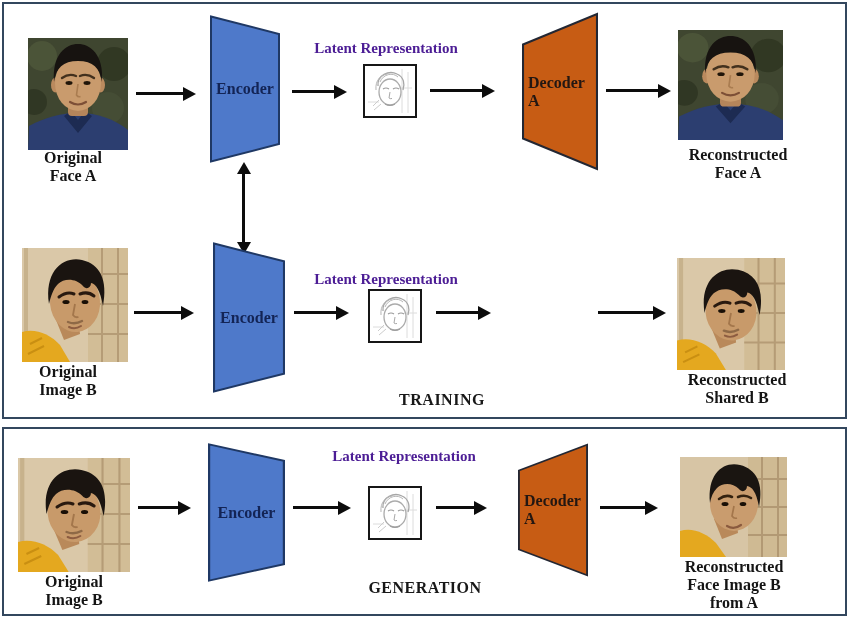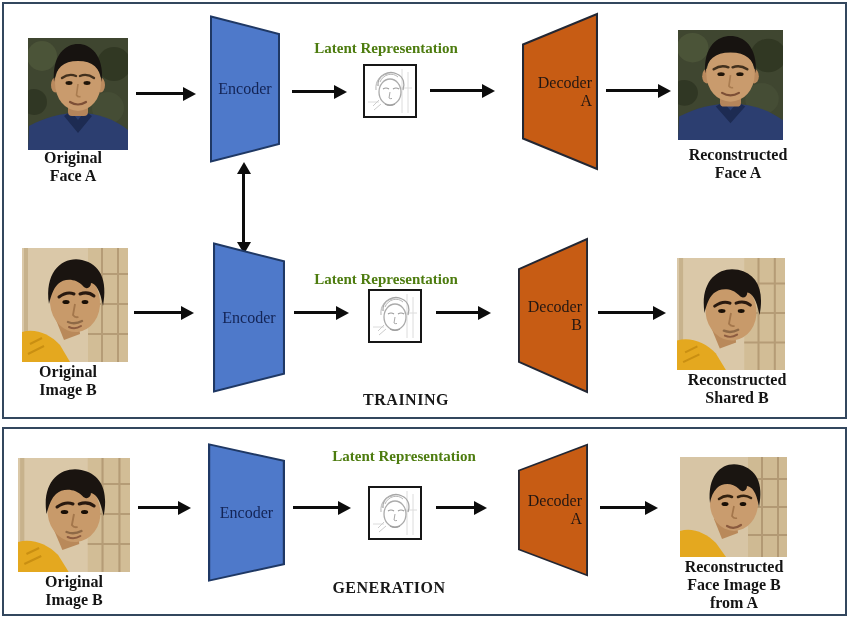--- a/index.html
+++ b/index.html
@@ -7,38 +7,38 @@
           font-family:"Liberation Serif","DejaVu Serif",serif;}
   .panel{position:absolute;border:2.5px solid var(--panel-border,#33475e);box-sizing:border-box;background:transparent;}
   #panel-training{left:2px;top:2px;width:845px;height:417px;}
   #panel-generation{left:2px;top:427px;width:845px;height:189px;}
 
   .ph{position:absolute;}
   .ph svg{display:block;width:100%;height:100%;}
 
   .cap{position:absolute;text-align:center;font-weight:bold;font-size:16px;line-height:18px;color:#141414;}
   .nowrap{white-space:nowrap;}
-  .latent-title{position:absolute;text-align:center;font-weight:bold;font-size:15px;color:#4d7c0f;white-space:nowrap;}
-  .phase{position:absolute;text-align:center;font-weight:bold;font-size:16px;letter-spacing:.5px;color:#181818;}
+  .latent-title{position:absolute;text-align:center;font-weight:bold;font-size:15px;color:#4c1d95;white-space:nowrap;}
+  .phase{position:absolute;text-align:center;font-weight:bold;font-size:16px;letter-spacing:.5px;color:#181818;margin-left:36px;}
 
   .harrow{position:absolute;height:3px;background:var(--arrow,#0c0c0c);}
   .harrow::after{content:'';position:absolute;right:-13px;top:50%;transform:translateY(-50%);
     border-left:13px solid var(--arrow,#0c0c0c);border-top:7px solid transparent;border-bottom:7px solid transparent;}
   .varrow{position:absolute;width:3px;background:var(--arrow,#0c0c0c);}
   .varrow::before{content:'';position:absolute;top:-11px;left:50%;transform:translateX(-50%);
     border-bottom:12px solid var(--arrow,#0c0c0c);border-left:7px solid transparent;border-right:7px solid transparent;}
   .varrow::after{content:'';position:absolute;bottom:-11px;left:50%;transform:translateX(-50%);
     border-top:12px solid var(--arrow,#0c0c0c);border-left:7px solid transparent;border-right:7px solid transparent;}
 
   .trap{position:absolute;}
   .trap svg{position:absolute;left:0;top:0;width:100%;height:100%;overflow:visible;}
   .trap .shape-enc{fill:var(--encoder-fill,#4e79ca);stroke:var(--encoder-stroke,#1f3864);stroke-width:2;}
   .trap .shape-dec{fill:var(--decoder-fill,#c75c14);stroke:var(--decoder-stroke,#232733);stroke-width:2;}
   .trap-label{position:absolute;left:0;top:0;right:0;bottom:0;display:flex;align-items:center;justify-content:center;
-    font-weight:normal;font-size:16px;line-height:18px;text-align:right;}
+    font-weight:bold;font-size:16px;line-height:18px;text-align:left;}
   .enc-label{color:var(--encoder-text,#132455);}
   .dec-label{color:var(--decoder-text,#231712);}
 
   .latent{position:absolute;border:2px solid #171717;background:#ffffff;box-sizing:content-box;}
   .latent svg{display:block;width:100%;height:100%;}
 </style>
 </head>
 <body>
 
 <div class="canvas">
@@ -183,26 +183,20 @@
 
   <div class="latent-title" style="left:306px;top:271px;width:160px">Latent Representation</div>
   <div class="latent" style="left:368px;top:289px;width:50px;height:50px">
     <svg viewBox="0 0 50 50" xmlns="http://www.w3.org/2000/svg" xmlns:xlink="http://www.w3.org/1999/xlink">
         <use href="#sketch" xlink:href="#sketch"></use>
       </svg>
   </div>
 
   <div class="harrow" style="left:436px;top:311px;width:42px"></div>
 
-  <div class="trap" style="left:518px;top:238px;width:70px;height:155px">
-    <svg viewBox="0 0 74 157" preserveAspectRatio="none" xmlns="http://www.w3.org/2000/svg">
-        <polygon class="shape-dec" points="1,31.5 73,1 73,156 1,125.5"></polygon>
-      </svg>
-    <span class="trap-label dec-label" style="left:6px;right:6px">Decoder B</span>
-  </div>
 
   <div class="harrow" style="left:598px;top:311px;width:55px"></div>
 
   <div class="ph" style="left:677px;top:258px;width:108px;height:112px">
     <svg viewBox="0 0 106 114" preserveAspectRatio="none" xmlns="http://www.w3.org/2000/svg" xmlns:xlink="http://www.w3.org/1999/xlink">
         <use href="#faceB" xlink:href="#faceB"></use>
       </svg>
   </div>
   <div class="cap" style="left:677px;top:371px;width:120px">Reconstructed Shared B</div>
 

